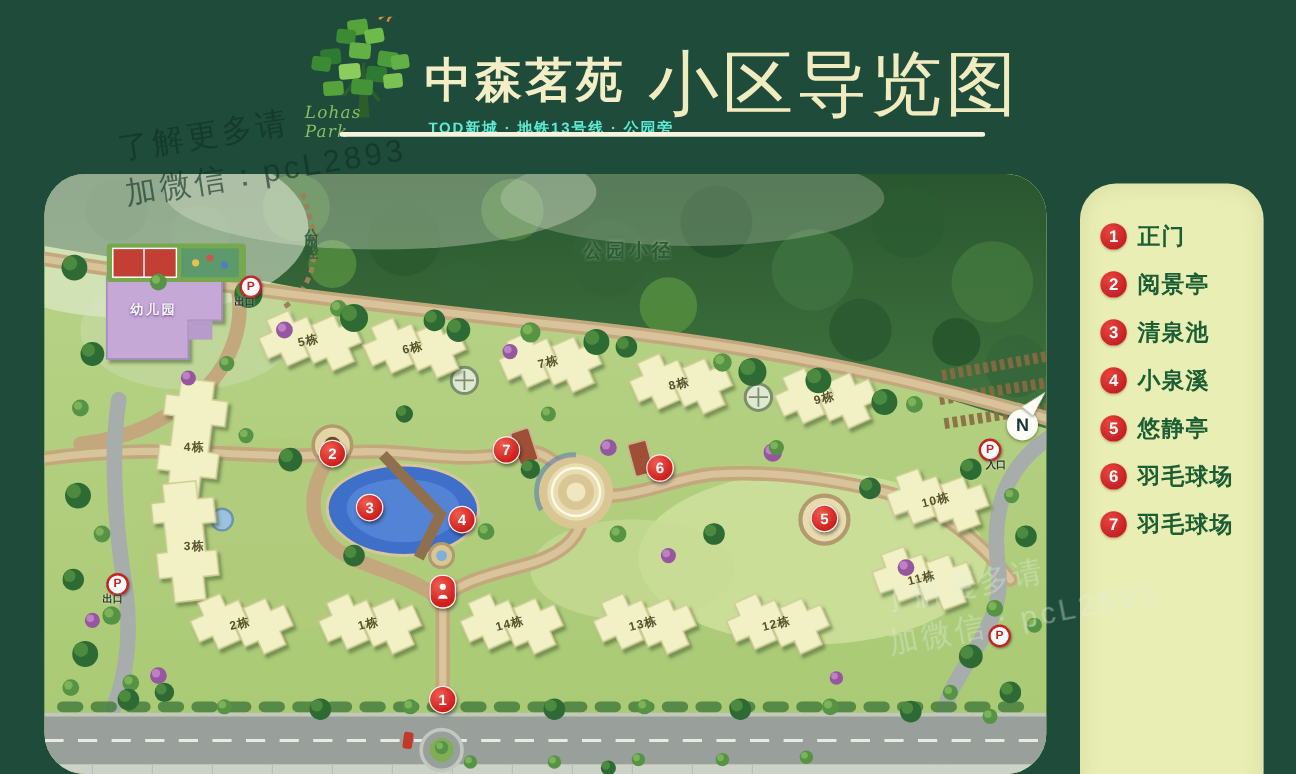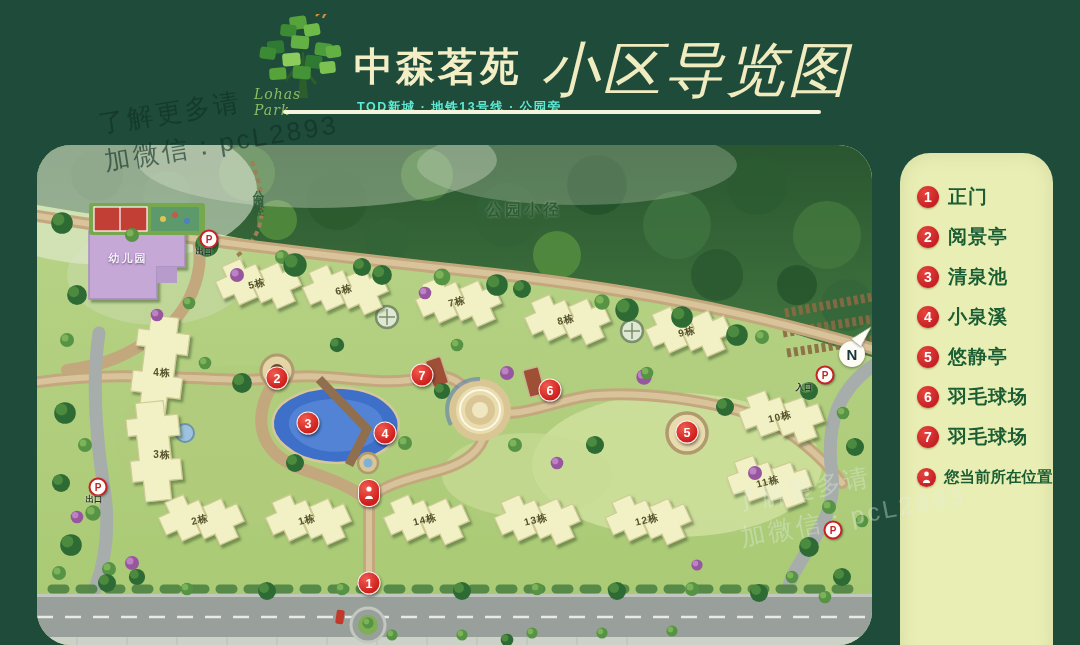--- a/index.html
+++ b/index.html
@@ -11,21 +11,21 @@
   
   .brand-logo{position:absolute;left:250px;top:14px;width:104px;height:92px;}
   .logo-script{position:absolute;left:254px;top:86px;width:110px;
     font-family:"DejaVu Serif",serif;font-style:italic;font-size:14px;
     color:#8cbb62;word-spacing:26px;letter-spacing:1px;}
   .main-title{position:absolute;left:354px;top:40px;margin:0;
     font-size:39px;font-weight:bold;color:#f3eec6;letter-spacing:3px;}
   .sub-title{position:absolute;left:357px;top:99px;font-size:12.5px;
     color:#5eead4;letter-spacing:1.5px;font-weight:bold;}
   .map-title{position:absolute;left:540px;top:31px;margin:0;
-    font-size:59px;font-weight:500;color:#f0ecc0;letter-spacing:3px;font-style:italic;}
+    font-size:59px;font-weight:500;color:#f0ecc0;letter-spacing:3px;}
   .title-underline{position:absolute;left:283px;top:110px;width:538px;height:4px;
     background:#f7f4dc;border-radius:2px;}
   
   .wm-wechat{position:absolute;z-index:40;transform:rotate(-9deg);
     color:rgba(16,48,36,.62);font-size:26px;letter-spacing:3px;line-height:38px;
     white-space:nowrap;pointer-events:none;}
   .wm-wechat.hdr{left:100px;top:86px;}
   .wm-wechat.mapside{left:735px;top:462px;transform:rotate(-11deg);
     color:rgba(225,238,226,.38);font-size:25px;line-height:36px;}
   .wm-sohu{position:absolute;z-index:50;left:652px;top:601px;
@@ -408,21 +408,21 @@
       <circle cx="5" cy="3" r="2.6" fill="#fff"></circle>
         <path d="M1,13 C1,8.5 9,8.5 9,13 Z" fill="#fff"></path>
     </svg>
   </div>
 
   <div class="pmark" style="left:209px;top:239px;">P</div>
   <div class="plabel" style="left:204px;top:246px;">出口</div>
   <div class="pmark" style="left:98px;top:487px;">P</div>
   <div class="plabel" style="left:94px;top:494px;">出口</div>
   <div class="pmark" style="left:825px;top:375px;">P</div>
-  <div class="plabel" style="left:804px;top:382px;">入口</div>
+  <div class="plabel" style="left:830px;top:382px;">入口</div>
   <div class="pmark" style="left:833px;top:530px;">P</div>
 
   <aside class="legend">
     <div class="legend-inner">
       <div class="lrow">
         <span class="lbadge">1</span>
         <span class="llabel">正门</span>
       </div>
       <div class="lrow">
         <span class="lbadge">2</span>
@@ -440,29 +440,20 @@
         <span class="lbadge">5</span>
         <span class="llabel">悠静亭</span>
       </div>
       <div class="lrow">
         <span class="lbadge">6</span>
         <span class="llabel">羽毛球场</span>
       </div>
       <div class="lrow">
         <span class="lbadge">7</span>
         <span class="llabel">羽毛球场</span>
-      </div>
-      <div class="lrow current">
-        <span class="lbadge">
-          <svg width="9" height="13" viewBox="0 0 10 14">
-              <circle cx="5" cy="3" r="2.6" fill="#fff"></circle>
-              <path d="M1,13 C1,8.5 9,8.5 9,13 Z" fill="#fff"></path>
-            </svg>
-        </span>
-        <span class="llabel">您当前所在位置</span>
       </div>
     </div>
   </aside>
 
   <div class="wm-wechat hdr">
     <div>了解更多请</div>
     <div>加微信：pcL2893</div>
   </div>
   <div class="wm-wechat mapside">
     <div>了解更多请</div>

